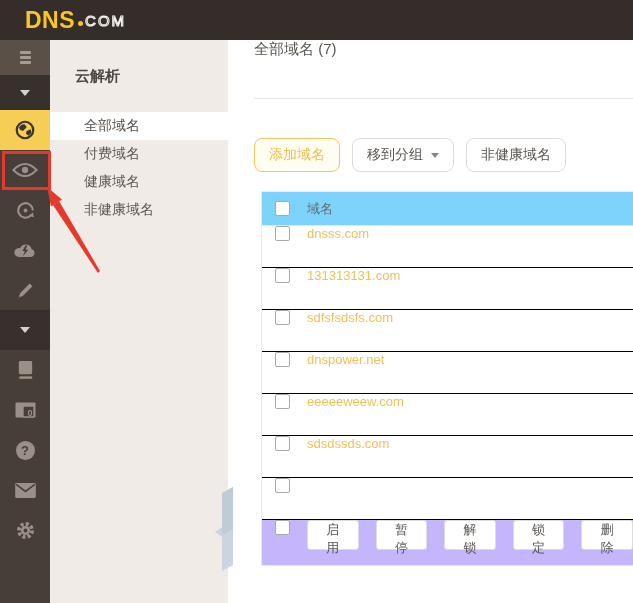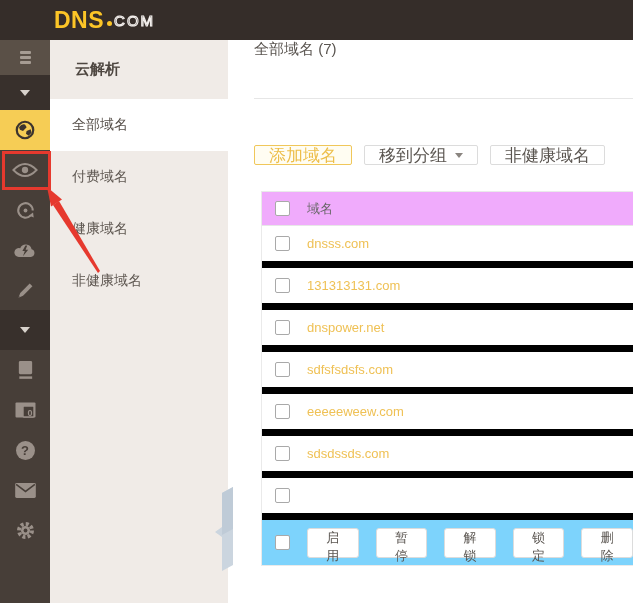--- a/index.html
+++ b/index.html
@@ -1,59 +1,59 @@
 <!DOCTYPE html>
 <html><head>
 <meta charset="utf-8">
 <style>
   * { margin:0; padding:0; box-sizing:border-box; }
   html,body { width:633px; height:603px; }
   body { font-family:"Liberation Sans","DejaVu Sans",sans-serif; background:#fff; overflow:hidden; }
   .page { position:relative; width:633px; height:603px; background:#fff; overflow:hidden; }
 
   
-  .topbar { position:absolute; left:0; top:0; width:633px; height:40px; background:#352d29; display:flex; align-items:center; padding-left:54px; z-index:5; }
+  .topbar { position:absolute; left:0; top:0; width:633px; height:40px; background:#352d29; display:flex; align-items:center; padding-left:25px; z-index:5; }
   .logo { display:flex; align-items:center; cursor:pointer; }
   .logo-dns { font-size:23px; font-weight:800; color:#fcc527; letter-spacing:.5px; }
   .logo-dot { width:5px; height:5px; border-radius:50%; background:#fcc527; margin:6px 2px 0 3px; }
   .logo-com { font-size:15px; font-weight:400; color:transparent; -webkit-text-stroke:1.1px #f3efec; letter-spacing:2px; }
 
   
   .iconbar { position:absolute; left:0; top:40px; width:50px; height:563px; background:#473e38; z-index:4; }
   .ib-item { height:40px; display:flex; align-items:center; justify-content:center; cursor:pointer; }
   .ib-item.short { height:35px; }
   .ib-item.lighter { background:#5a5047; }
   .ib-item.darker { background:#38302c; }
   .ib-item.active { background:#f6cd55; }
   .bars { display:flex; flex-direction:column; gap:2px; }
   .bars i { display:block; width:11px; height:3px; background:#a69c93; border-radius:1px; }
   .caret-down { width:0; height:0; border-left:5px solid transparent; border-right:5px solid transparent; border-top:6px solid #d8d2cc; }
   .help-circle { width:19px; height:19px; border-radius:50%; background:#9a9089; color:#473e38; font-size:13px; font-weight:bold; display:flex; align-items:center; justify-content:center; }
 
   
   .subnav { position:absolute; left:50px; top:40px; width:178px; height:563px; background:#f0ebe7; z-index:3; }
-  .subnav-title { height:59px; display:flex; align-items:center; padding-left:25px; font-size:15px; font-weight:bold; color:#4e4741; }
-  .subnav-item { height:52px; display:flex; align-items:center; padding-left:22px; font-size:14px; color:#5f5852; cursor:pointer; }
+  .subnav-title { height:72px; display:flex; align-items:center; padding-left:25px; font-size:15px; font-weight:bold; color:#4e4741; }
+  .subnav-item { height:28px; display:flex; align-items:center; padding-left:34px; font-size:14px; color:#5f5852; cursor:pointer; }
   .subnav-item.active { background:#ffffff; color:#564f49; }
 
   
   .main { position:absolute; left:228px; top:40px; width:405px; height:563px; background:#fff; padding-left:26px; }
   .page-head { height:59px; display:flex; align-items:flex-start; padding-bottom:8px; border-bottom:1px solid #e6e6e6; }
   .page-title { font-size:15px; color:#5a5550; }
   .toolbar { margin-top:39px; height:34px; display:flex; align-items:center; gap:12px; }
-  .btn { height:20px; display:inline-flex; align-items:center; gap:8px; padding:0 14px; font-size:17px; border-radius:2px; background:#fff; border:1px solid #dcdcdc; color:#5a5550; cursor:pointer; }
+  .btn { height:34px; display:inline-flex; align-items:center; gap:8px; padding:0 14px; font-size:14px; border-radius:8px; background:#fff; border:1px solid #dcdcdc; color:#5a5550; cursor:pointer; }
   .btn-primary { background:#fffdf2; border:1px solid #f0c75a; color:#edbe4a; }
   .btn .dd-caret { width:0; height:0; border-left:4px solid transparent; border-right:4px solid transparent; border-top:5px solid #8a8580; }
 
   .table { margin-top:19px; margin-left:7px; width:372px; border:1px solid #eaeaea; border-right:none; }
-  .t-head { height:34px; background:#f0abfc; border-bottom:1px solid #e7e7e7; display:flex; align-items:center; padding-left:13px; }
+  .t-head { height:34px; background:#7dd3fc; border-bottom:1px solid #e7e7e7; display:flex; align-items:center; padding-left:13px; }
   .t-head .col-label { font-size:13px; color:#666; margin-left:17px; }
-  .t-row { height:42px; background:#fff; border-bottom:7px solid #000000; display:flex; align-items:center; padding-left:13px; }
+  .t-row { height:42px; background:#fff; border-bottom:1px solid #000000; display:flex; align-items:flex-start; padding-left:13px; }
   .domain-link { font-size:13px; color:#efc155; margin-left:17px; cursor:pointer; text-decoration:none; }
-  .t-actions { height:45px; background:#7dd3fc; display:flex; align-items:center; padding-left:13px; }
+  .t-actions { height:45px; background:#c4b5fd; display:flex; padding-left:13px; }
   .checkbox { width:15px; height:15px; background:#fff; border:1px solid #a9a9a9; border-radius:2px; flex:0 0 auto; cursor:pointer; }
   .mini-btn { height:30px; padding:0 13px; margin-left:17px; background:#fff; border:1px solid #dcdcdc; border-radius:3px; font-size:13px; color:#5a5550; cursor:pointer; }
 
   
   .handle { position:absolute; left:209px; top:487px; z-index:6; cursor:pointer; }
 
   
   .annotation { position:absolute; left:0; top:0; width:633px; height:603px; z-index:50; pointer-events:none; }
 
   svg { display:block; }
@@ -197,25 +197,25 @@
       <div class="t-row">
         <span class="checkbox"></span>
         <a class="domain-link">dnsss.com</a>
       </div>
       <div class="t-row">
         <span class="checkbox"></span>
         <a class="domain-link">131313131.com</a>
       </div>
       <div class="t-row">
         <span class="checkbox"></span>
+        <a class="domain-link">sdfsfsdsfs.com</a>
+      </div>
+      <div class="t-row">
+        <span class="checkbox"></span>
         <a class="domain-link">dnspower.net</a>
-      </div>
-      <div class="t-row">
-        <span class="checkbox"></span>
-        <a class="domain-link">sdfsfsdsfs.com</a>
       </div>
       <div class="t-row">
         <span class="checkbox"></span>
         <a class="domain-link">eeeeeweew.com</a>
       </div>
       <div class="t-row">
         <span class="checkbox"></span>
         <a class="domain-link">sdsdssds.com</a>
       </div>
       <div class="t-row">

